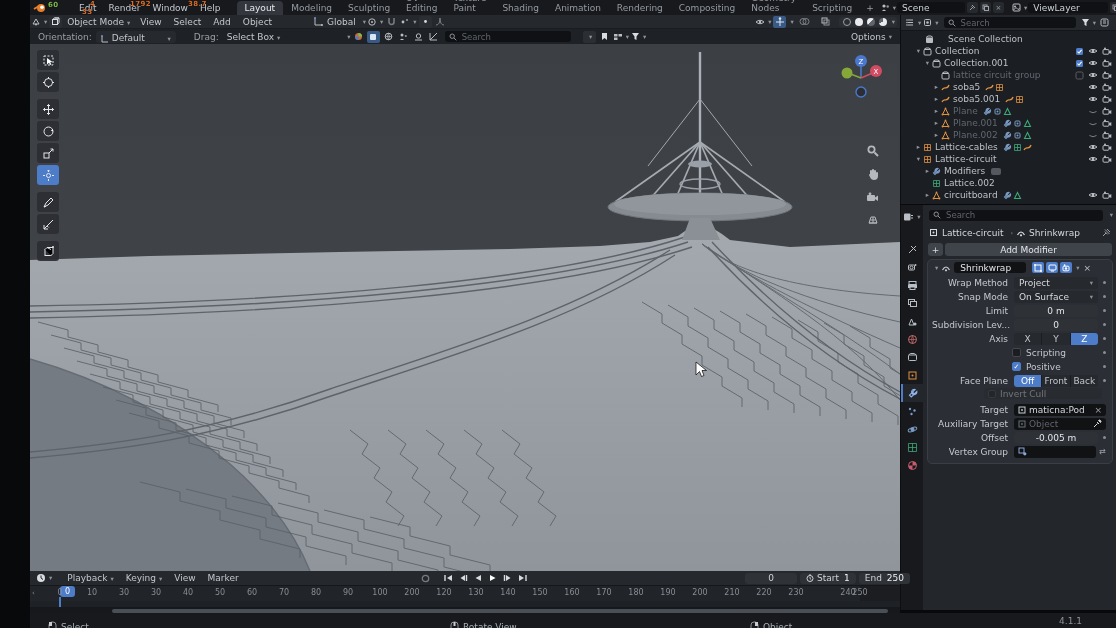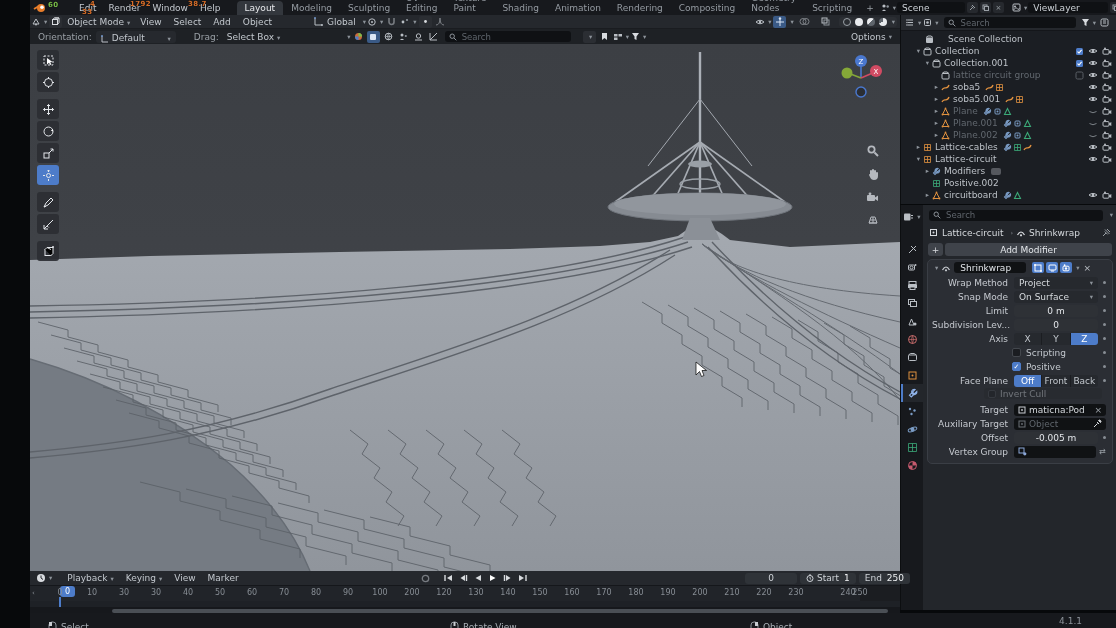--- a/index.html
+++ b/index.html
@@ -968,21 +968,21 @@
         </span>
         <span class="right"></span>
       </div>
       <div class="orow" style="padding-left: 22px;">
         <span class="exp"></span>
         <span style="display:flex;">
           <svg width="9" height="9" viewBox="0 0 9 9">
             <path d="M1.5 1.5 H7.5 M1.5 4.5 H7.5 M1.5 7.5 H7.5 M1.5 1.5 V7.5 M4.5 1.5 V7.5 M7.5 1.5 V7.5" stroke="#3ba978" stroke-width=".8"></path>
           </svg>
         </span>
-        <span class="lbl">Positive.002</span>
+        <span class="lbl">Lattice.002</span>
         <span class="right"></span>
       </div>
       <div class="orow" style="padding-left: 22px;">
         <span class="exp">▸</span>
         <span style="display:flex;">
           <svg width="9" height="9" viewBox="0 0 9 9">
             <path d="M1.5 7.5 L4.5 1.5 L7.5 7.5 Z" fill="none" stroke="#e0913f" stroke-width="1"></path>
             <circle cx="4.5" cy="1.5" r=".9" fill="#e0913f"></circle>
             <circle cx="1.5" cy="7.5" r=".9" fill="#e0913f"></circle>
             <circle cx="7.5" cy="7.5" r=".9" fill="#e0913f"></circle>

